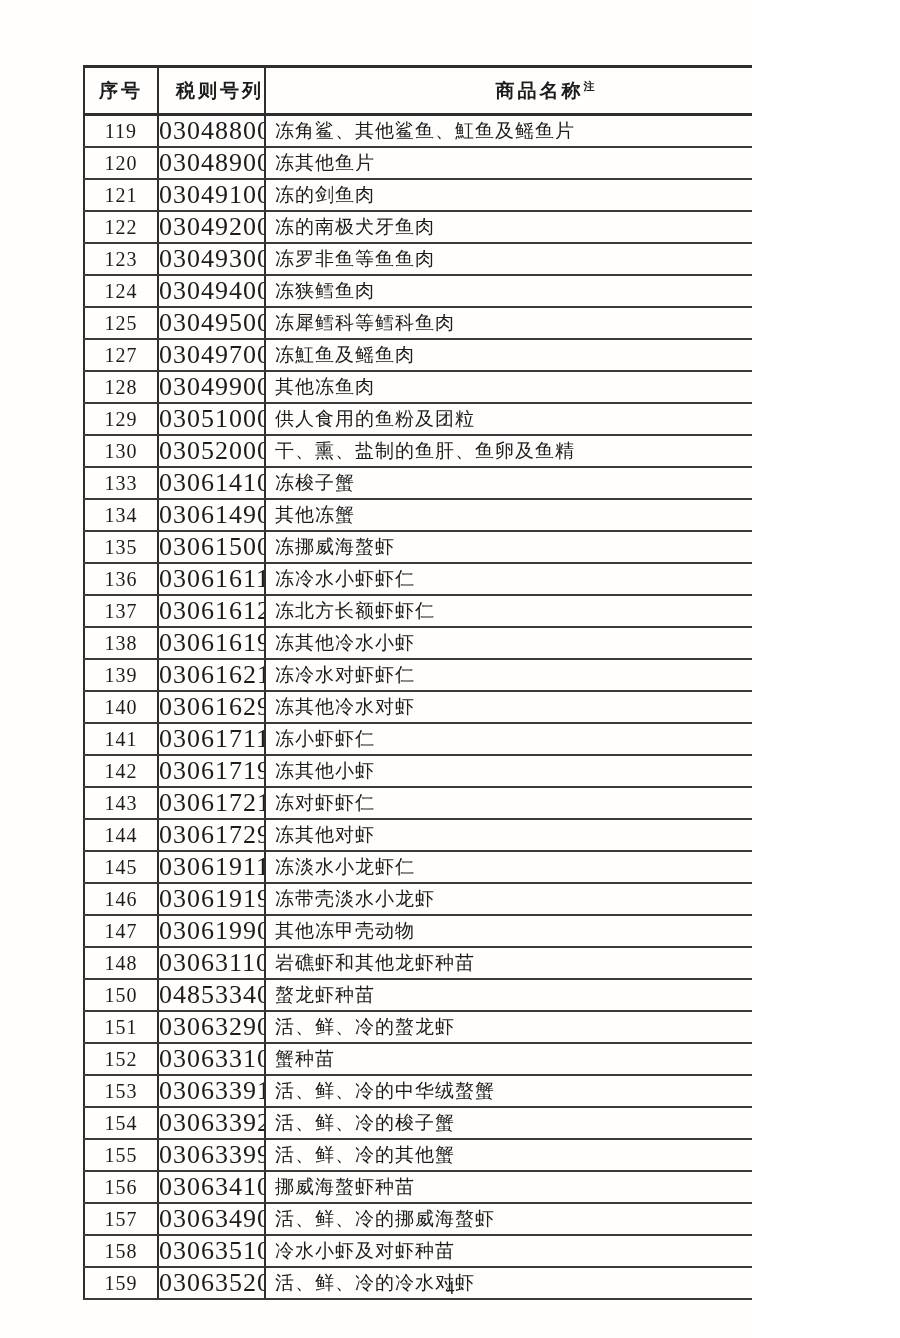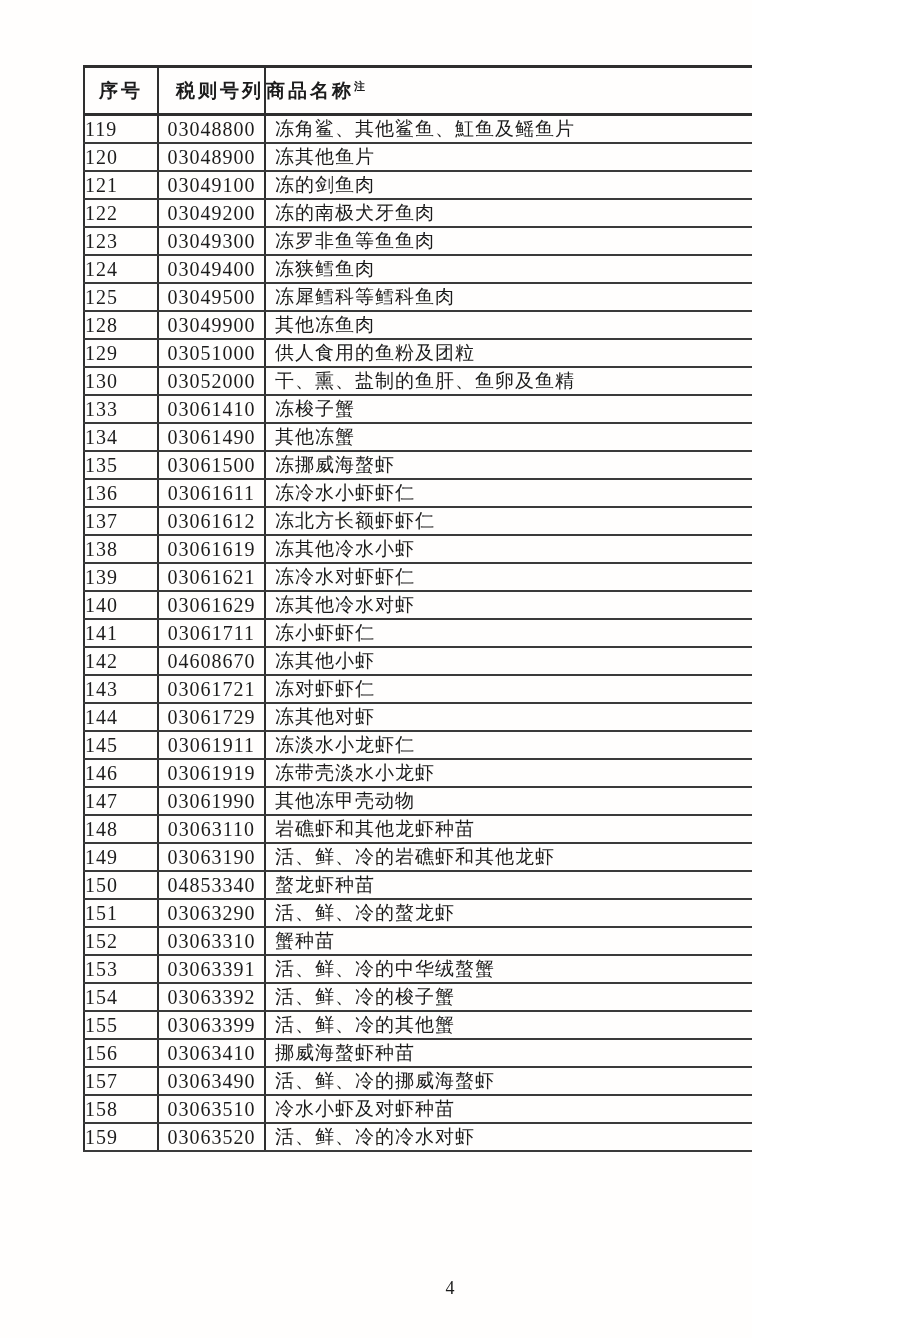--- a/index.html
+++ b/index.html
@@ -59,27 +59,28 @@
   }
   tbody td {
     height: 26px;
     font-size: 19px;
     vertical-align: middle;
     padding: 0;
     white-space: nowrap;
     overflow: hidden;
   }
   td.cell-no {
+    text-align: center;
     letter-spacing: 1px;
     font-size: 20px;
   }
   td.cell-code {
     text-align: center;
     letter-spacing: 1px;
-    font-size: 20px;
+    font-size: 26px;
   }
   td.cell-name {
     text-align: left;
     padding-left: 9px;
     letter-spacing: 1px;
   }
   .page-footer {
     position: absolute;
     left: 0;
     top: 1278px;
@@ -97,21 +98,21 @@
   <table class="doc-table">
     <colgroup>
       <col class="c-no">
       <col class="c-code">
       <col class="c-name">
     </colgroup>
     <thead>
       <tr>
         <th class="cell-no">序号</th>
         <th class="cell-code">税则号列</th>
-        <th class="cell-name" style="text-align:left;"><span>商品名称</span><sup>注</sup></th>
+        <th class="cell-name" style="text-align:center;"><span>商品名称</span><sup>注</sup></th>
       </tr>
     </thead>
     <tbody id="table-body">
         <tr>
           <td class="cell-no">119</td>
           <td class="cell-code">03048800</td>
           <td class="cell-name">冻角鲨、其他鲨鱼、魟鱼及鳐鱼片</td>
         </tr>
         <tr>
           <td class="cell-no">120</td>
@@ -137,20 +138,25 @@
           <td class="cell-no">124</td>
           <td class="cell-code">03049400</td>
           <td class="cell-name">冻狭鳕鱼肉</td>
         </tr>
         <tr>
           <td class="cell-no">125</td>
           <td class="cell-code">03049500</td>
           <td class="cell-name">冻犀鳕科等鳕科鱼肉</td>
         </tr>
         <tr>
+          <td class="cell-no">127</td>
+          <td class="cell-code">03049700</td>
+          <td class="cell-name">冻魟鱼及鳐鱼肉</td>
+        </tr>
+        <tr>
           <td class="cell-no">128</td>
           <td class="cell-code">03049900</td>
           <td class="cell-name">其他冻鱼肉</td>
         </tr>
         <tr>
           <td class="cell-no">129</td>
           <td class="cell-code">03051000</td>
           <td class="cell-name">供人食用的鱼粉及团粒</td>
         </tr>
         <tr>
@@ -198,21 +204,21 @@
           <td class="cell-code">03061629</td>
           <td class="cell-name">冻其他冷水对虾</td>
         </tr>
         <tr>
           <td class="cell-no">141</td>
           <td class="cell-code">03061711</td>
           <td class="cell-name">冻小虾虾仁</td>
         </tr>
         <tr>
           <td class="cell-no">142</td>
-          <td class="cell-code">04608670</td>
+          <td class="cell-code">03061719</td>
           <td class="cell-name">冻其他小虾</td>
         </tr>
         <tr>
           <td class="cell-no">143</td>
           <td class="cell-code">03061721</td>
           <td class="cell-name">冻对虾虾仁</td>
         </tr>
         <tr>
           <td class="cell-no">144</td>
           <td class="cell-code">03061729</td>
@@ -232,25 +238,20 @@
           <td class="cell-no">147</td>
           <td class="cell-code">03061990</td>
           <td class="cell-name">其他冻甲壳动物</td>
         </tr>
         <tr>
           <td class="cell-no">148</td>
           <td class="cell-code">03063110</td>
           <td class="cell-name">岩礁虾和其他龙虾种苗</td>
         </tr>
         <tr>
-          <td class="cell-no">149</td>
-          <td class="cell-code">03063190</td>
-          <td class="cell-name">活、鲜、冷的岩礁虾和其他龙虾</td>
-        </tr>
-        <tr>
           <td class="cell-no">150</td>
           <td class="cell-code">04853340</td>
           <td class="cell-name">螯龙虾种苗</td>
         </tr>
         <tr>
           <td class="cell-no">151</td>
           <td class="cell-code">03063290</td>
           <td class="cell-name">活、鲜、冷的螯龙虾</td>
         </tr>
         <tr>

